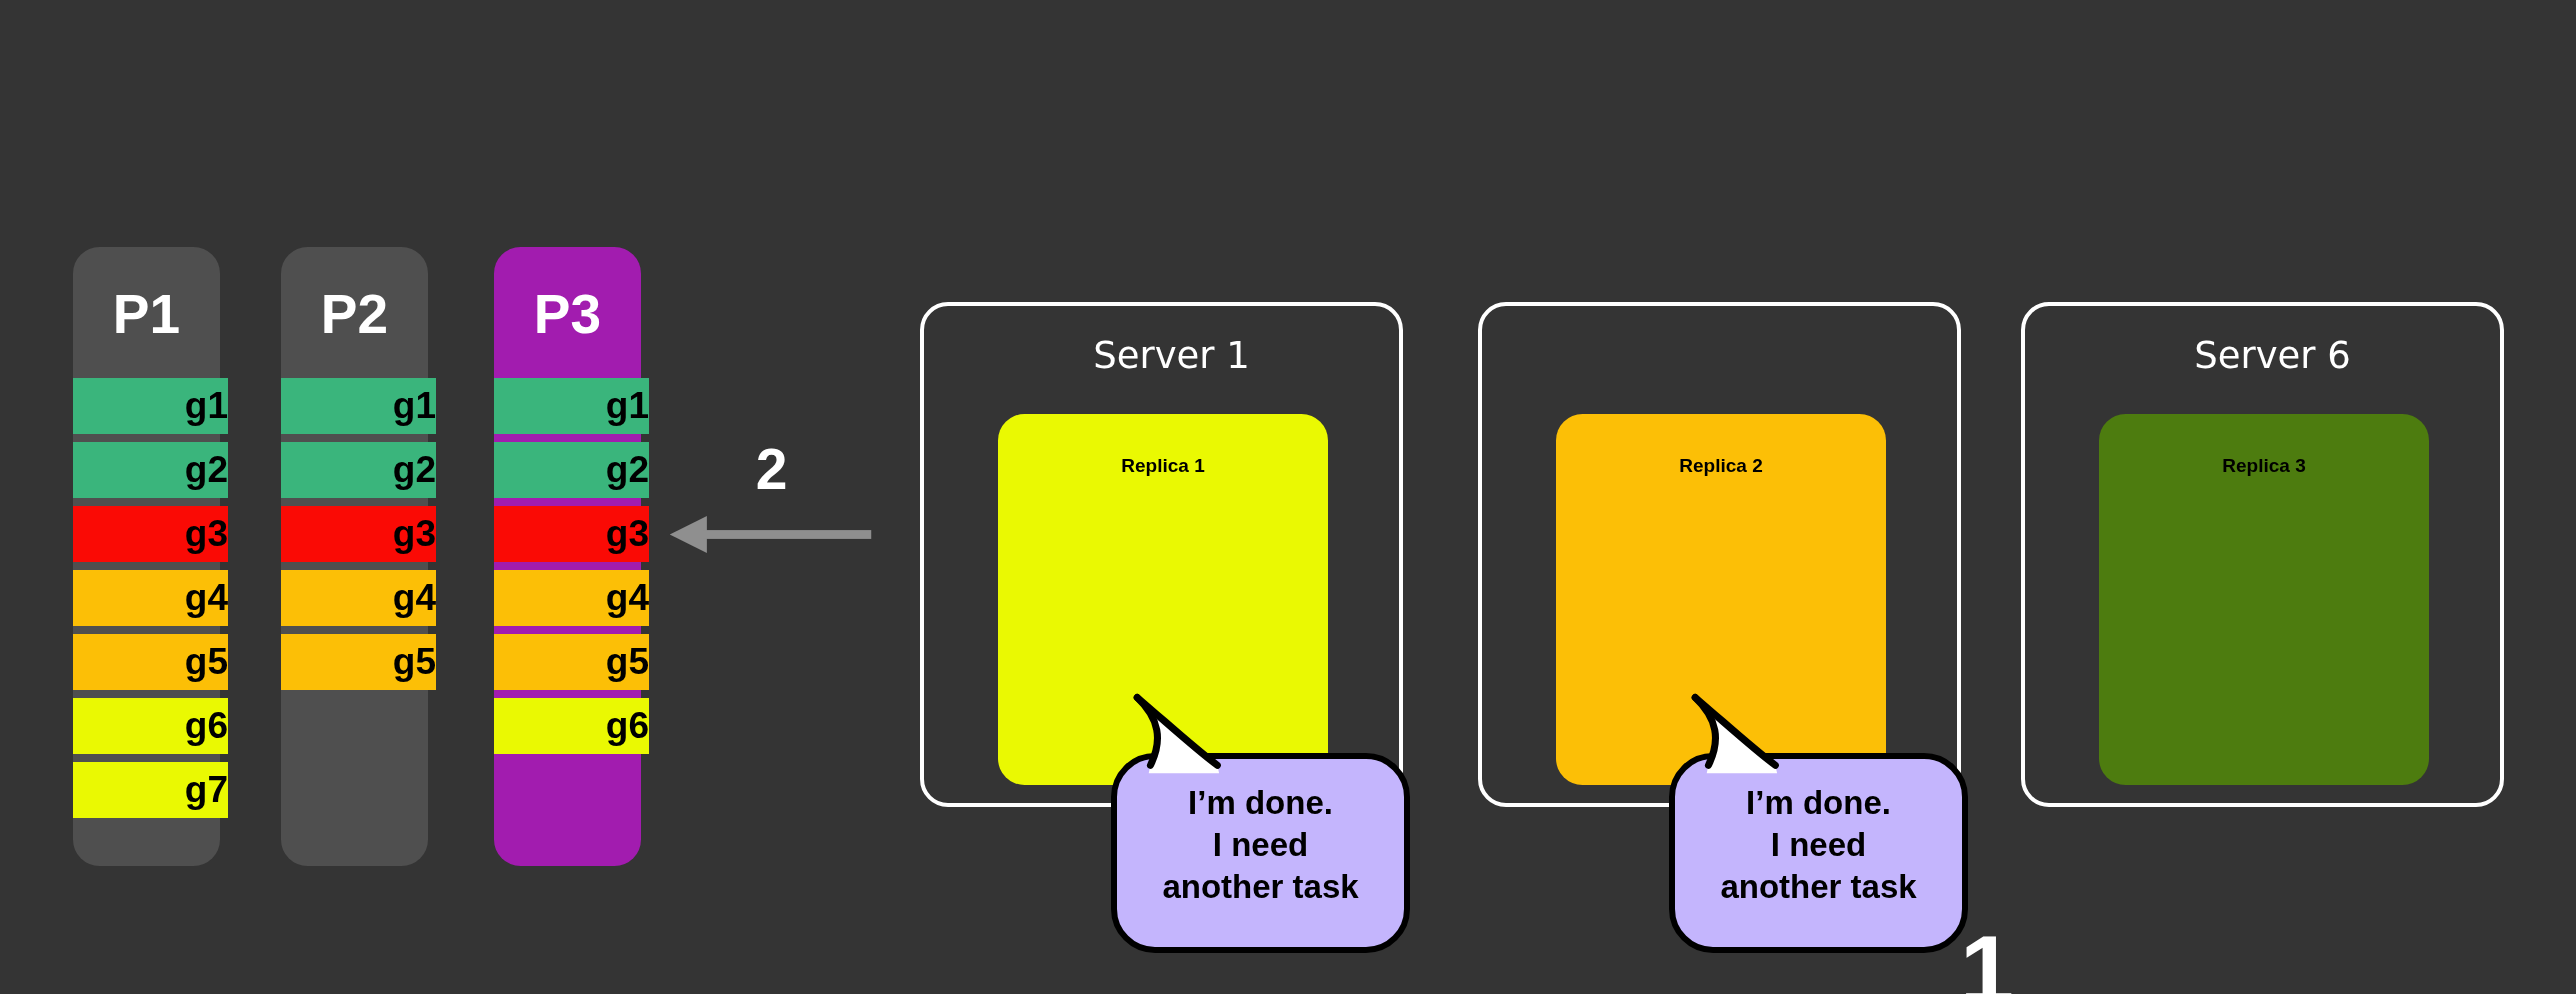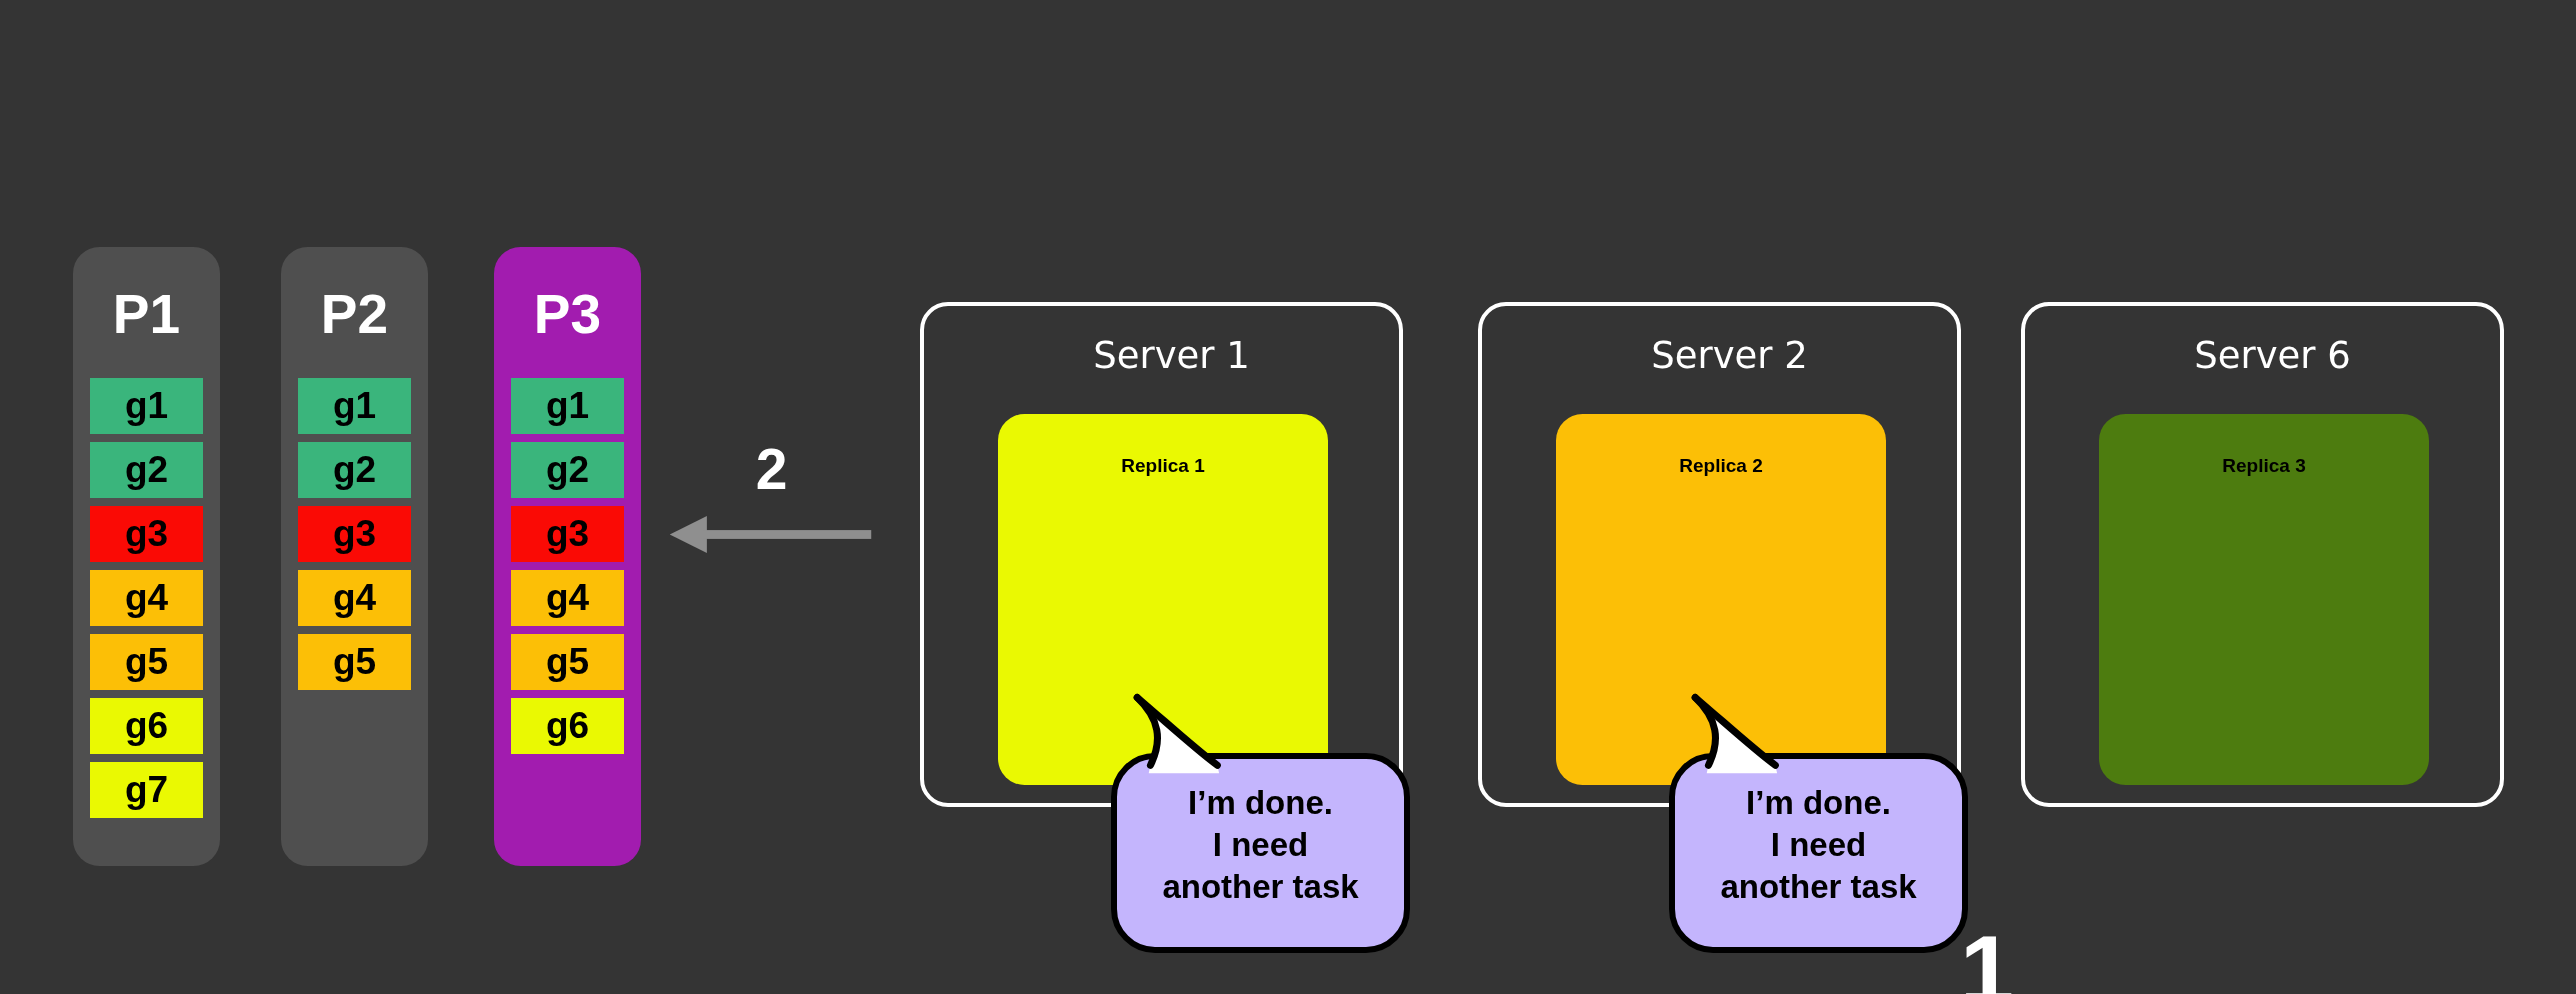--- a/index.html
+++ b/index.html
@@ -37,25 +37,26 @@
     text-align: center;
     font-size: 55px;
     font-weight: bold;
     color: #ffffff;
   }
   .cells { margin-top: 31px; }
   .cell {
     width: 113px;
     height: 56px;
     margin: 0 auto 8px auto;
-    text-align: center;
+    text-align: right;
     font-size: 37px;
     font-weight: bold;
     line-height: 56px;
     color: #000000;
+    padding-left: 42px;
   }
 
   
   .server {
     position: absolute;
     top: 302px;
     width: 483px;
     height: 505px;
     border: 4.4px solid #ffffff;
     border-radius: 28px;
@@ -216,21 +217,20 @@
     </svg>
     <div class="bubble-text">
             <div>I’m done.</div>
             <div>I need</div>
             <div>another task</div>
           </div>
   </div>
 </div>
 
   <div class="server">
-    <div class="server-title">Server 2</div>
     <div class="replica" style="background: rgb(252, 191, 6);">
       <div class="replica-title">Replica 2</div>
     </div>
 
   <div class="bubble">
     <svg class="tail" width="115" height="88" viewBox="0 0 130 100">
       <path d="M17,12 C42,36 46,60 32,89 L30,98 L110,98 L108,89 C78,66 50,40 17,12 Z" fill="#ffffff" stroke="none"></path>
       <path d="M17,12 C42,36 46,60 32,89" fill="none" stroke="#000000" stroke-width="8" stroke-linecap="round"></path>
       <path d="M17,12 C50,40 78,66 108,89" fill="none" stroke="#000000" stroke-width="8" stroke-linecap="round"></path>
     </svg>

